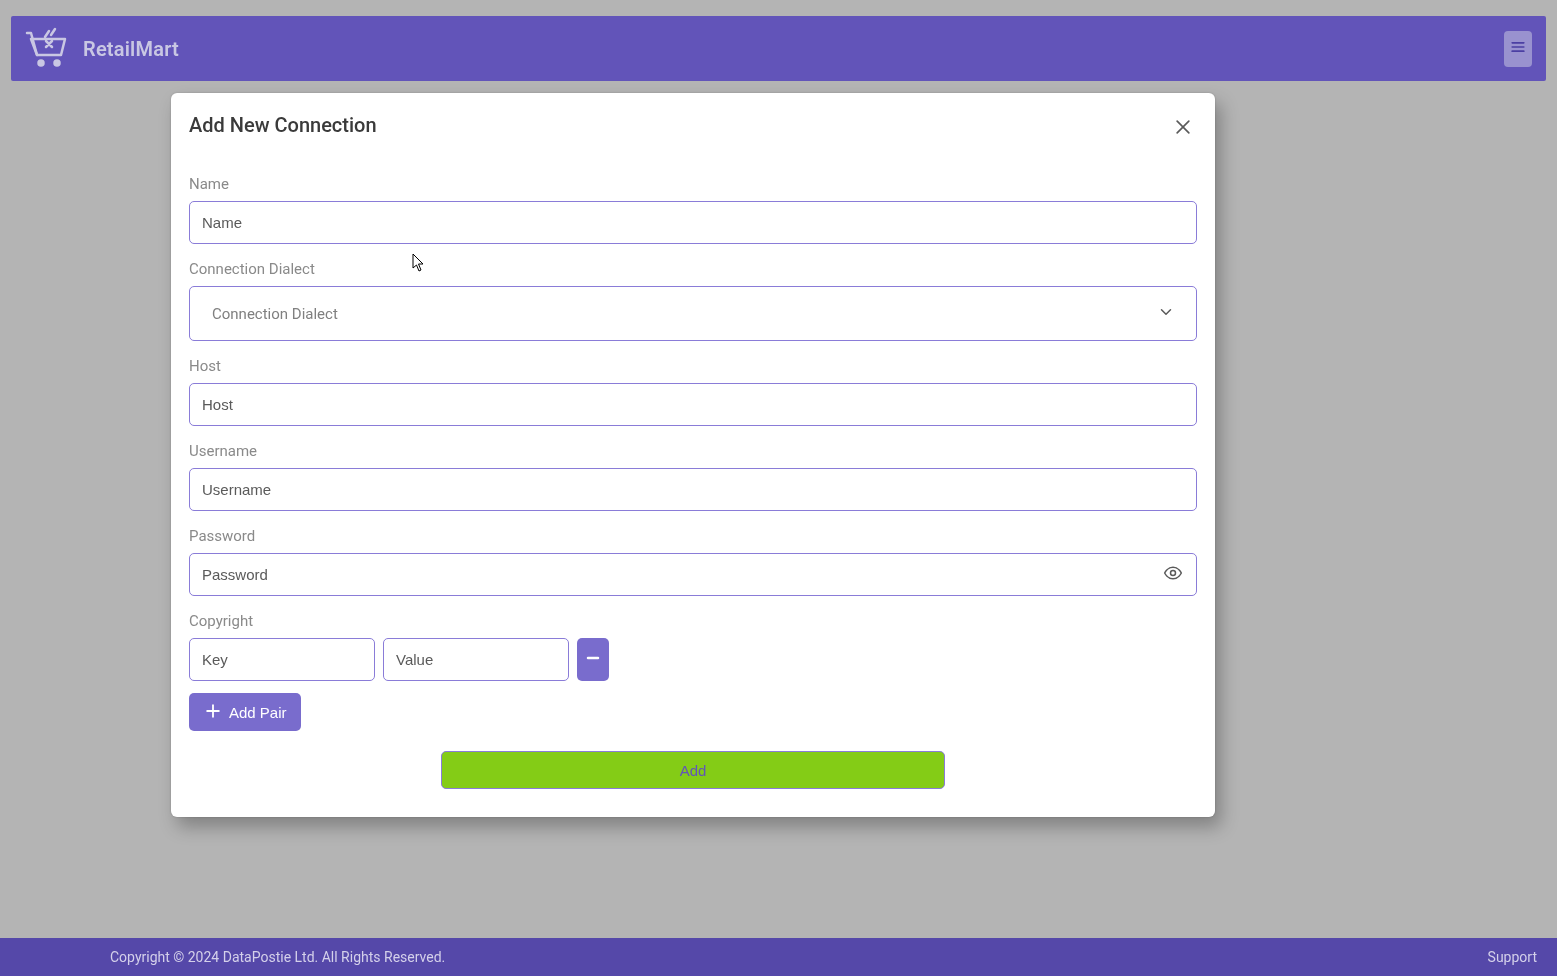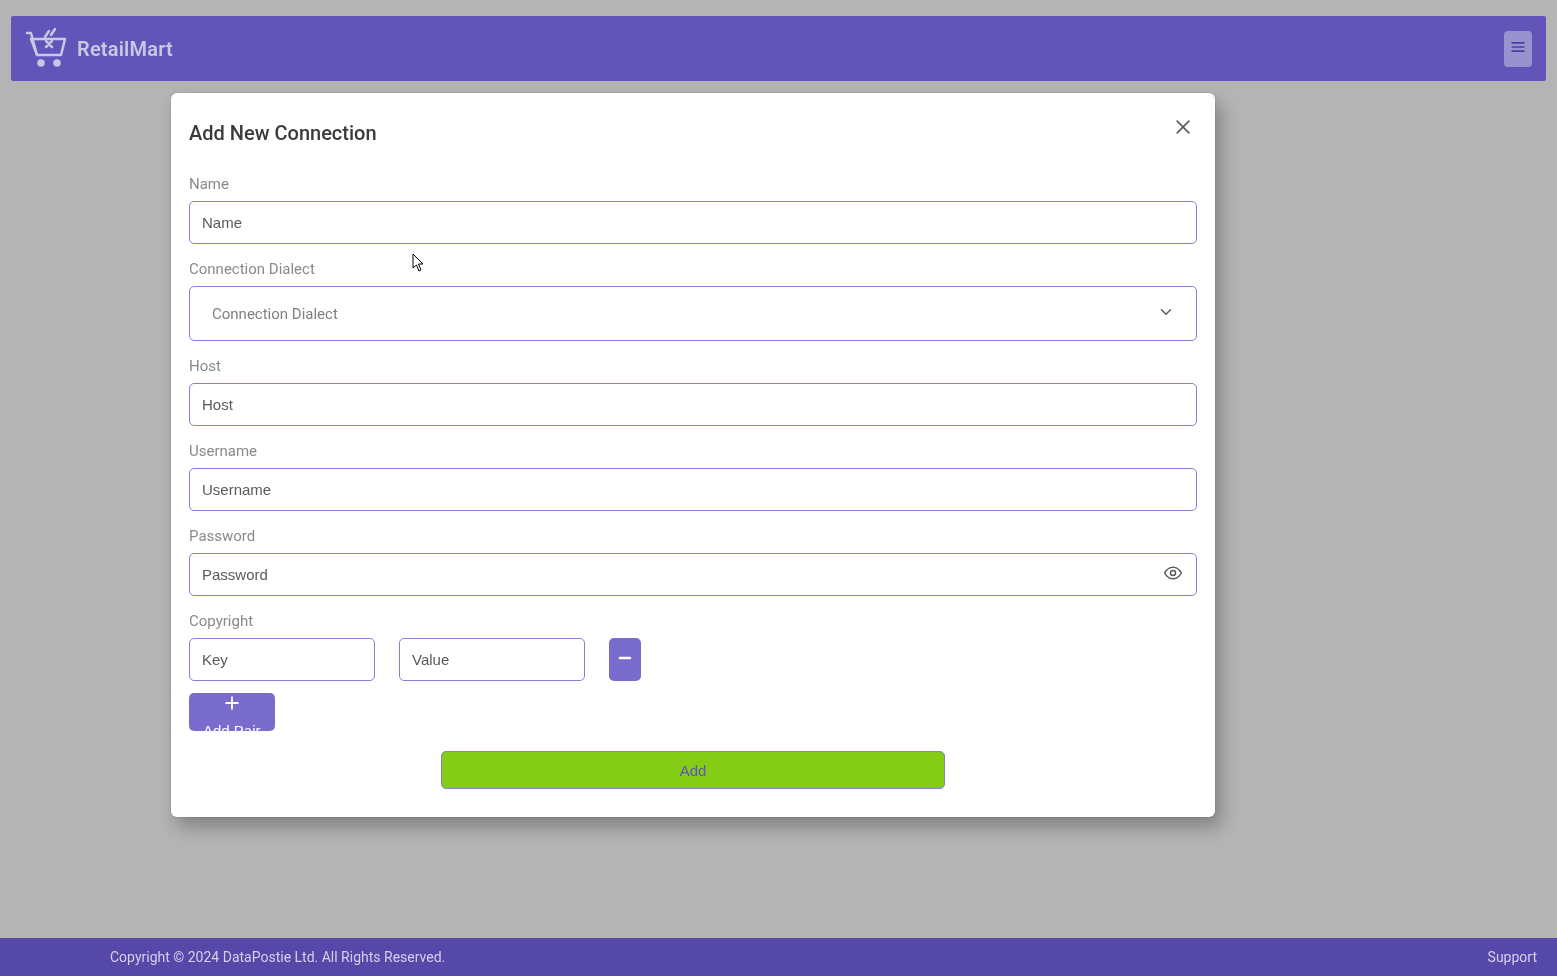--- a/index.html
+++ b/index.html
@@ -16,21 +16,21 @@
     position: absolute;
     top: 16px; left: 11px; right: 11px;
     height: 65px;
     background: #6254b9;
     display: flex;
     align-items: center;
     justify-content: space-between;
     padding: 0 14px;
     border-radius: 2px;
   }
-  .brand { display: flex; align-items: center; gap: 4px; }
+  .brand { display: flex; align-items: center; gap: 10px; }
   .brand-logo { width: 48px; height: 44px; color: #c9c7e3; }
   .brand-name { color: #c9c7e3; font-size: 20px; font-weight: 600; letter-spacing: .2px; }
   .menu-btn {
     width: 28px; height: 36px;
     background: #9992cf;
     border-radius: 4px;
     display: flex; align-items: center; justify-content: center;
     cursor: pointer;
   }
   .menu-btn svg { width: 20px; height: 20px; color: #4b3fa3; }
@@ -56,21 +56,21 @@
     top: 93px;
     left: 171px;
     width: 1044px;
     background: #ffffff;
     border-radius: 6px;
     box-shadow: 6px 10px 18px rgba(0,0,0,.28), 0 0 2px rgba(0,0,0,.2);
     padding: 20px 18px 28px 18px;
   }
   .modal-header {
     display: flex;
-    align-items: flex-end;
+    align-items: flex-start;
     justify-content: space-between;
     margin-bottom: 30px;
   }
   .modal-title { font-size: 20px; font-weight: 500; color: #3a3a3a; }
   .close-btn { cursor: pointer; padding: 4px; }
   .close-btn svg { width: 20px; height: 20px; color: #5a5a5a; }
 
   .field-group { margin-bottom: 16px; }
   .field-label { font-size: 15px; color: #8a8a8a; margin-bottom: 8px; display: block; }
 
@@ -106,21 +106,21 @@
 
   .password-wrap { position: relative; }
   .eye-btn {
     position: absolute; right: 14px; top: 50%;
     transform: translateY(-50%);
     cursor: pointer;
     display: flex; align-items: center;
   }
   .eye-btn svg { width: 20px; height: 20px; color: #5a5a5a; }
 
-  .params-row { display: flex; gap: 24px; align-items: center; margin-bottom: 12px; }
+  .params-row { display: flex; gap: 8px; align-items: center; margin-bottom: 12px; }
   .param-input {
     width: 186px; height: 43px;
     border: 1px solid #8a7cd8;
     border-radius: 5px;
     padding: 0 12px;
     font-size: 15px;
     color: #3a3a3a;
     background: #fff;
     outline: none;
   }
@@ -137,21 +137,20 @@
 
   .add-pair-btn {
     height: 38px;
     padding: 0 14px;
     background: #796ccd;
     border: none;
     border-radius: 5px;
     display: inline-flex; align-items: center; gap: 6px;
     color: #fff; font-size: 15px; font-weight: 500;
     cursor: pointer;
-    flex-direction: column;
   }
   .add-pair-btn svg { width: 20px; height: 20px; }
 
   .add-connection-btn {
     display: block;
     margin: 20px auto 0 auto;
     width: 504px; height: 38px;
     background: #84cc16;
     border: 1px solid #8a7cd8;
     border-radius: 5px;

